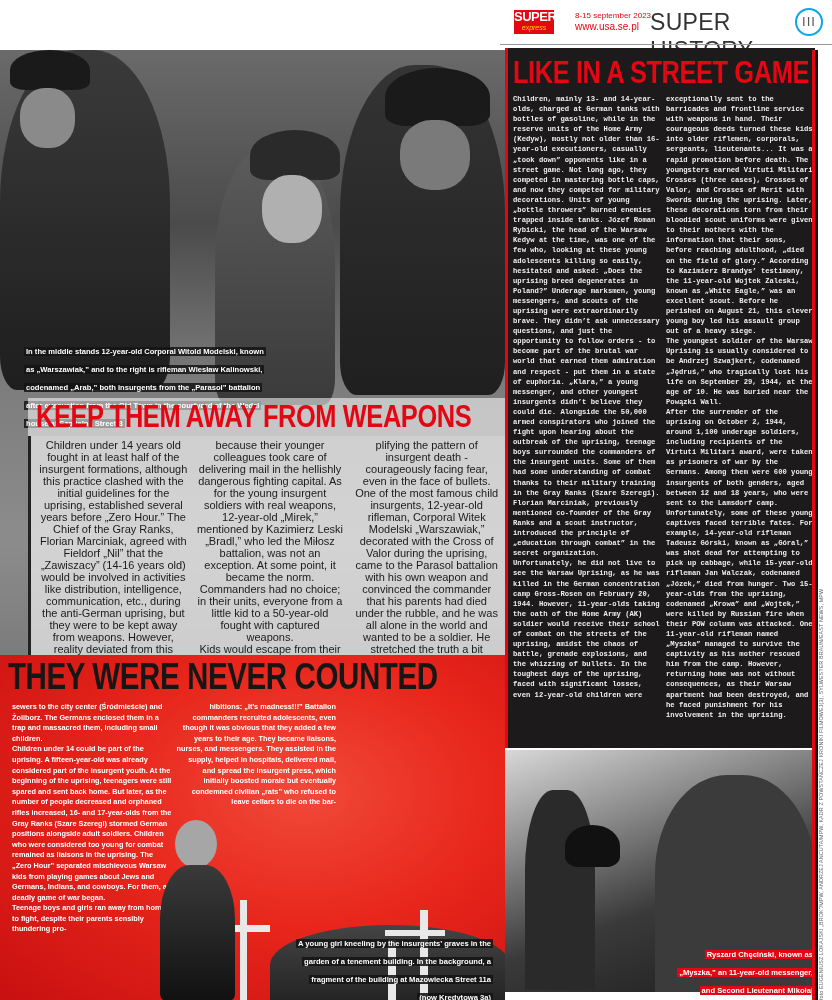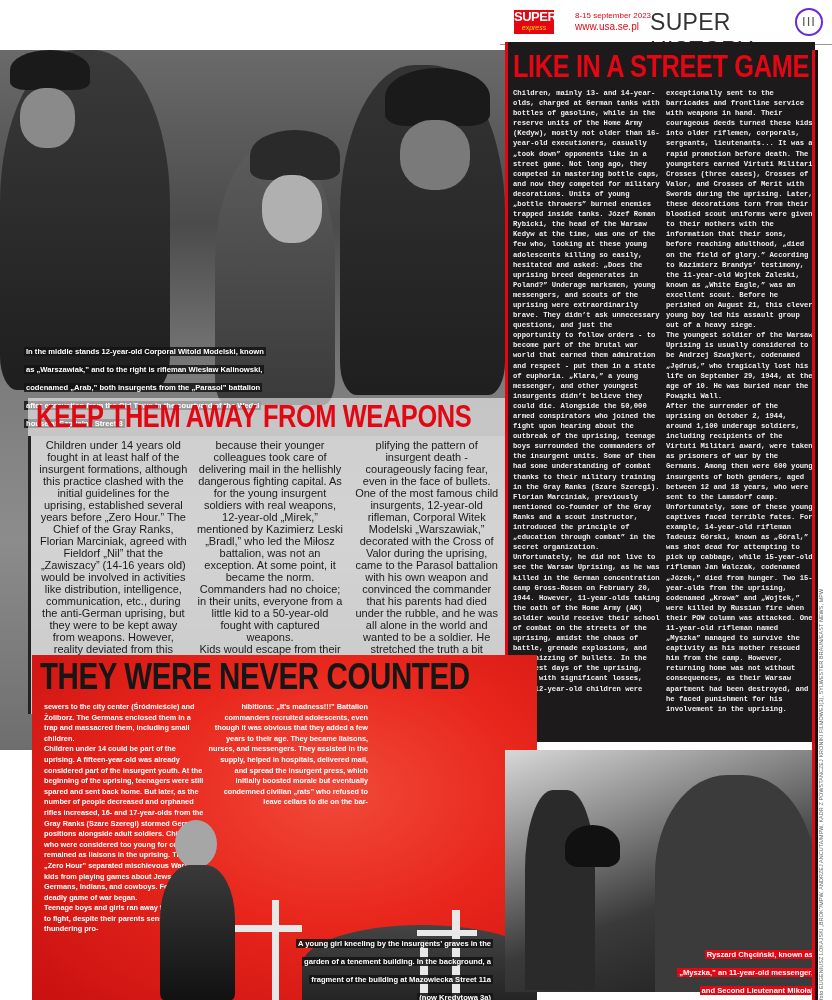--- a/index.html
+++ b/index.html
@@ -8,21 +8,21 @@
 
   
   .masthead { position: absolute; top: 0; left: 0; width: 832px; height: 46px; background: #fff; }
   .logo { position: absolute; left: 514px; top: 10px; width: 40px; height: 24px; background: #e30613; color: #fff; text-align: center; }
   .logo .l1 { font-weight: bold; font-size: 13px; line-height: 14px; letter-spacing: -0.5px; display: block; }
   .logo .l2 { font-size: 7px; line-height: 8px; color: #ffd400; display: block; font-style: italic; }
   .issue { position: absolute; left: 575px; top: 11px; }
   .issue .date { font-size: 8px; color: #e30613; line-height: 10px; display: block; }
   .issue .url { font-size: 10px; font-weight: normal; color: #e30613; line-height: 12px; display: block; }
   .section-title { position: absolute; left: 650px; top: 8px; font-size: 23px; color: #333; letter-spacing: 0.3px; line-height: 28px; }
-  .section-num { position: absolute; left: 795px; top: 8px; width: 28px; height: 28px; border: 2px solid #6d28d9; border-radius: 50%; font-size: 13px; text-align: center; line-height: 24px; color: #555; letter-spacing: 1px; }
+  .section-num { position: absolute; left: 795px; top: 8px; width: 28px; height: 28px; border: 2px solid #0ea5e9; border-radius: 50%; font-size: 13px; text-align: center; line-height: 24px; color: #555; letter-spacing: 1px; }
   .mast-rule { position: absolute; left: 500px; top: 44px; width: 332px; height: 1px; background: #999; }
 
   
   .photo-top { position: absolute; left: 0; top: 50px; width: 505px; height: 700px; overflow: hidden;
     background: linear-gradient(180deg, #6a6a6a 0%, #4b4b4b 25%, #7d7d7d 48%, #8c8c8c 70%, #6e6e6e 100%); }
   .photo-top .fig { position: absolute; border-radius: 45% 45% 10% 10%; background: #2e2e2e; }
   .photo-top .fig.f1 { left: 0; top: 0; width: 170px; height: 340px; background: linear-gradient(180deg,#3a3a3a,#1e1e1e); }
   .photo-top .fig.f2 { left: 215px; top: 95px; width: 120px; height: 260px; background: linear-gradient(180deg,#5c5c5c,#3a3a3a); }
   .photo-top .fig.f3 { left: 340px; top: 15px; width: 165px; height: 330px; background: linear-gradient(180deg,#343434,#1f1f1f); }
   .photo-top .helmet { position: absolute; background: #1a1a1a; border-radius: 50% 50% 20% 20%; }
@@ -38,29 +38,29 @@
 
   
   .weapons { position: absolute; left: 22px; top: 398px; width: 483px; height: 350px; text-align: center; }
   .weapons-head { position: absolute; left: 6px; top: 0; width: 477px; height: 38px; background: rgba(255,255,255,0.55); }
   .weapons-title { position: absolute; left: 8px; top: 0; font-size: 31px; font-weight: bold; color: #e30613; letter-spacing: -0.5px; line-height: 38px; transform: scaleX(0.82); transform-origin: left; white-space: nowrap; }
   .weapons-body { position: absolute; left: 6px; top: 38px; width: 477px; height: 278px; background: rgba(255,255,255,0.62); border-left: 3px solid #222; }
   .weapons-cols { position: absolute; left: 8px; top: 3px; width: 462px; display: flex; gap: 8px; }
   .weapons-cols .col { width: 150px; font-size: 11px; line-height: 12px; color: #1b1b1b; }
 
   
-  .street { position: absolute; left: 505px; top: 42px; width: 310px; height: 700px; background: #1c1a1a; }
+  .street { position: absolute; left: 505px; top: 48px; width: 310px; height: 700px; background: #1c1a1a; }
   .street .redbar { position: absolute; left: 0; top: 0; width: 3px; height: 700px; background: #e30613; }
   .street-title { position: absolute; left: 8px; top: 8px; font-size: 31px; font-weight: bold; color: #e30613; letter-spacing: -0.5px; line-height: 34px; transform: scaleX(0.82); transform-origin: left; white-space: nowrap; }
   .street-cols { position: absolute; left: 8px; top: 46px; width: 300px; display: flex; gap: 6px; font-family: Liberation Mono, monospace; }
   .street-cols .col { width: 150px; font-size: 7.2px; line-height: 10.1px; color: #f0f0f0; font-weight: bold; }
 
   
   .counted { position: absolute; left: 0; top: 655px; width: 505px; height: 345px; overflow: hidden;
-    background: radial-gradient(ellipse at 60% 40%, #f04a3a 0%, #e8261c 45%, #c81010 100%); margin-left: 32px; }
+    background: radial-gradient(ellipse at 60% 40%, #f04a3a 0%, #e8261c 45%, #c81010 100%); }
   .counted-title { position: absolute; left: 8px; top: 0; font-size: 36px; font-weight: bold; color: #161616; letter-spacing: -0.5px; line-height: 44px; transform: scaleX(0.82); transform-origin: left; white-space: nowrap; }
   .counted-col { position: absolute; font-size: 7.3px; line-height: 10.6px; color: #fff; font-weight: bold; }
   .counted-col.c1 { left: 12px; top: 47px; width: 160px; }
   .counted-col.c2 { left: 176px; top: 47px; width: 160px; text-align: right; }
   .counted-col.c3 { left: 342px; top: 47px; width: 160px; }
   .grave-photo { position: absolute; left: 150px; top: 175px; width: 355px; height: 170px; }
   .grave-photo .cross { position: absolute; background: #e8e8e8; }
   .grave-photo .mound { position: absolute; background: linear-gradient(180deg,#444,#222); border-radius: 50% 50% 0 0; }
   .girl { position: absolute; left: 155px; top: 820px; width: 80px; height: 180px; }
   .girl .head { position: absolute; left: 20px; top: 0; width: 42px; height: 48px; border-radius: 50%; background: #a6a6a6; }

